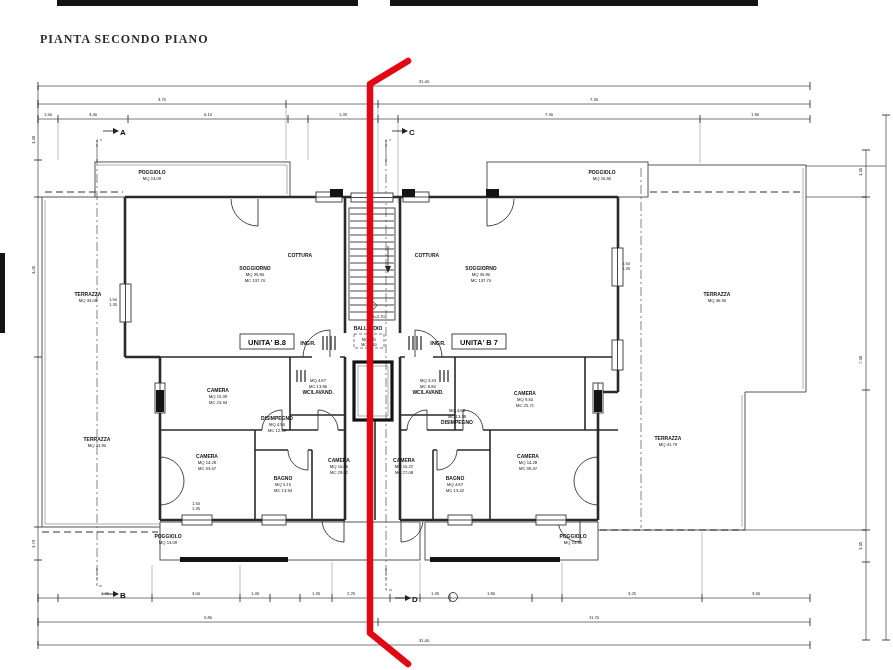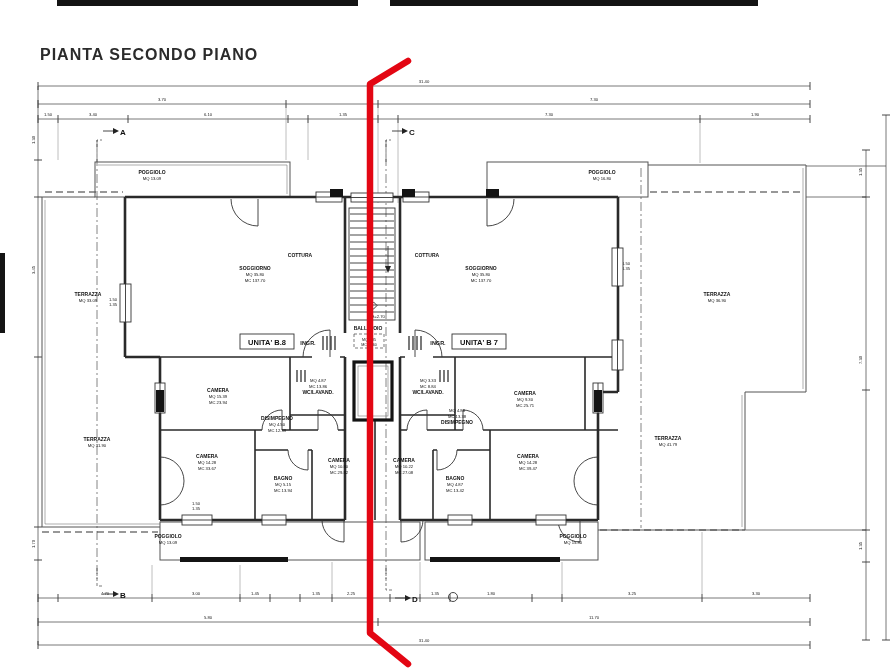--- a/index.html
+++ b/index.html
@@ -1,19 +1,19 @@
 <!DOCTYPE html>
 <html><head>
 <meta charset="utf-8">
 <style>
   html,body{margin:0;padding:0;background:#fff;}
   .canvas{position:relative;width:893px;height:670px;background:#ffffff;overflow:hidden;
           font-family:"Liberation Sans",sans-serif;}
-  .title{position:absolute;left:40px;top:46px;font-size:16px;font-weight:600;color:#2b2b2b;
-         letter-spacing:1px;font-family:Liberation Sans, sans-serif;}
+  .title{position:absolute;left:40px;top:32px;font-size:12px;font-weight:600;color:#2b2b2b;
+         letter-spacing:1px;font-family:Liberation Serif, serif;}
   svg{position:absolute;left:0;top:0;}
   svg text{font-family:"Liberation Sans",sans-serif;fill:#111;}
   .tn{font-size:5px;font-weight:700;}
   .tv{font-size:4.2px;font-weight:400;}
   .td{font-size:4.2px;fill:#222;text-anchor:middle;}
   .tb{font-size:7.5px;font-weight:700;text-anchor:middle;}
   .ti{font-size:5.5px;font-weight:700;text-anchor:middle;}
   .ts{font-size:8px;font-weight:700;}
   .tsm{font-size:3.6px;text-anchor:middle;}
   .tball{font-size:5px;font-weight:700;text-anchor:middle;}

